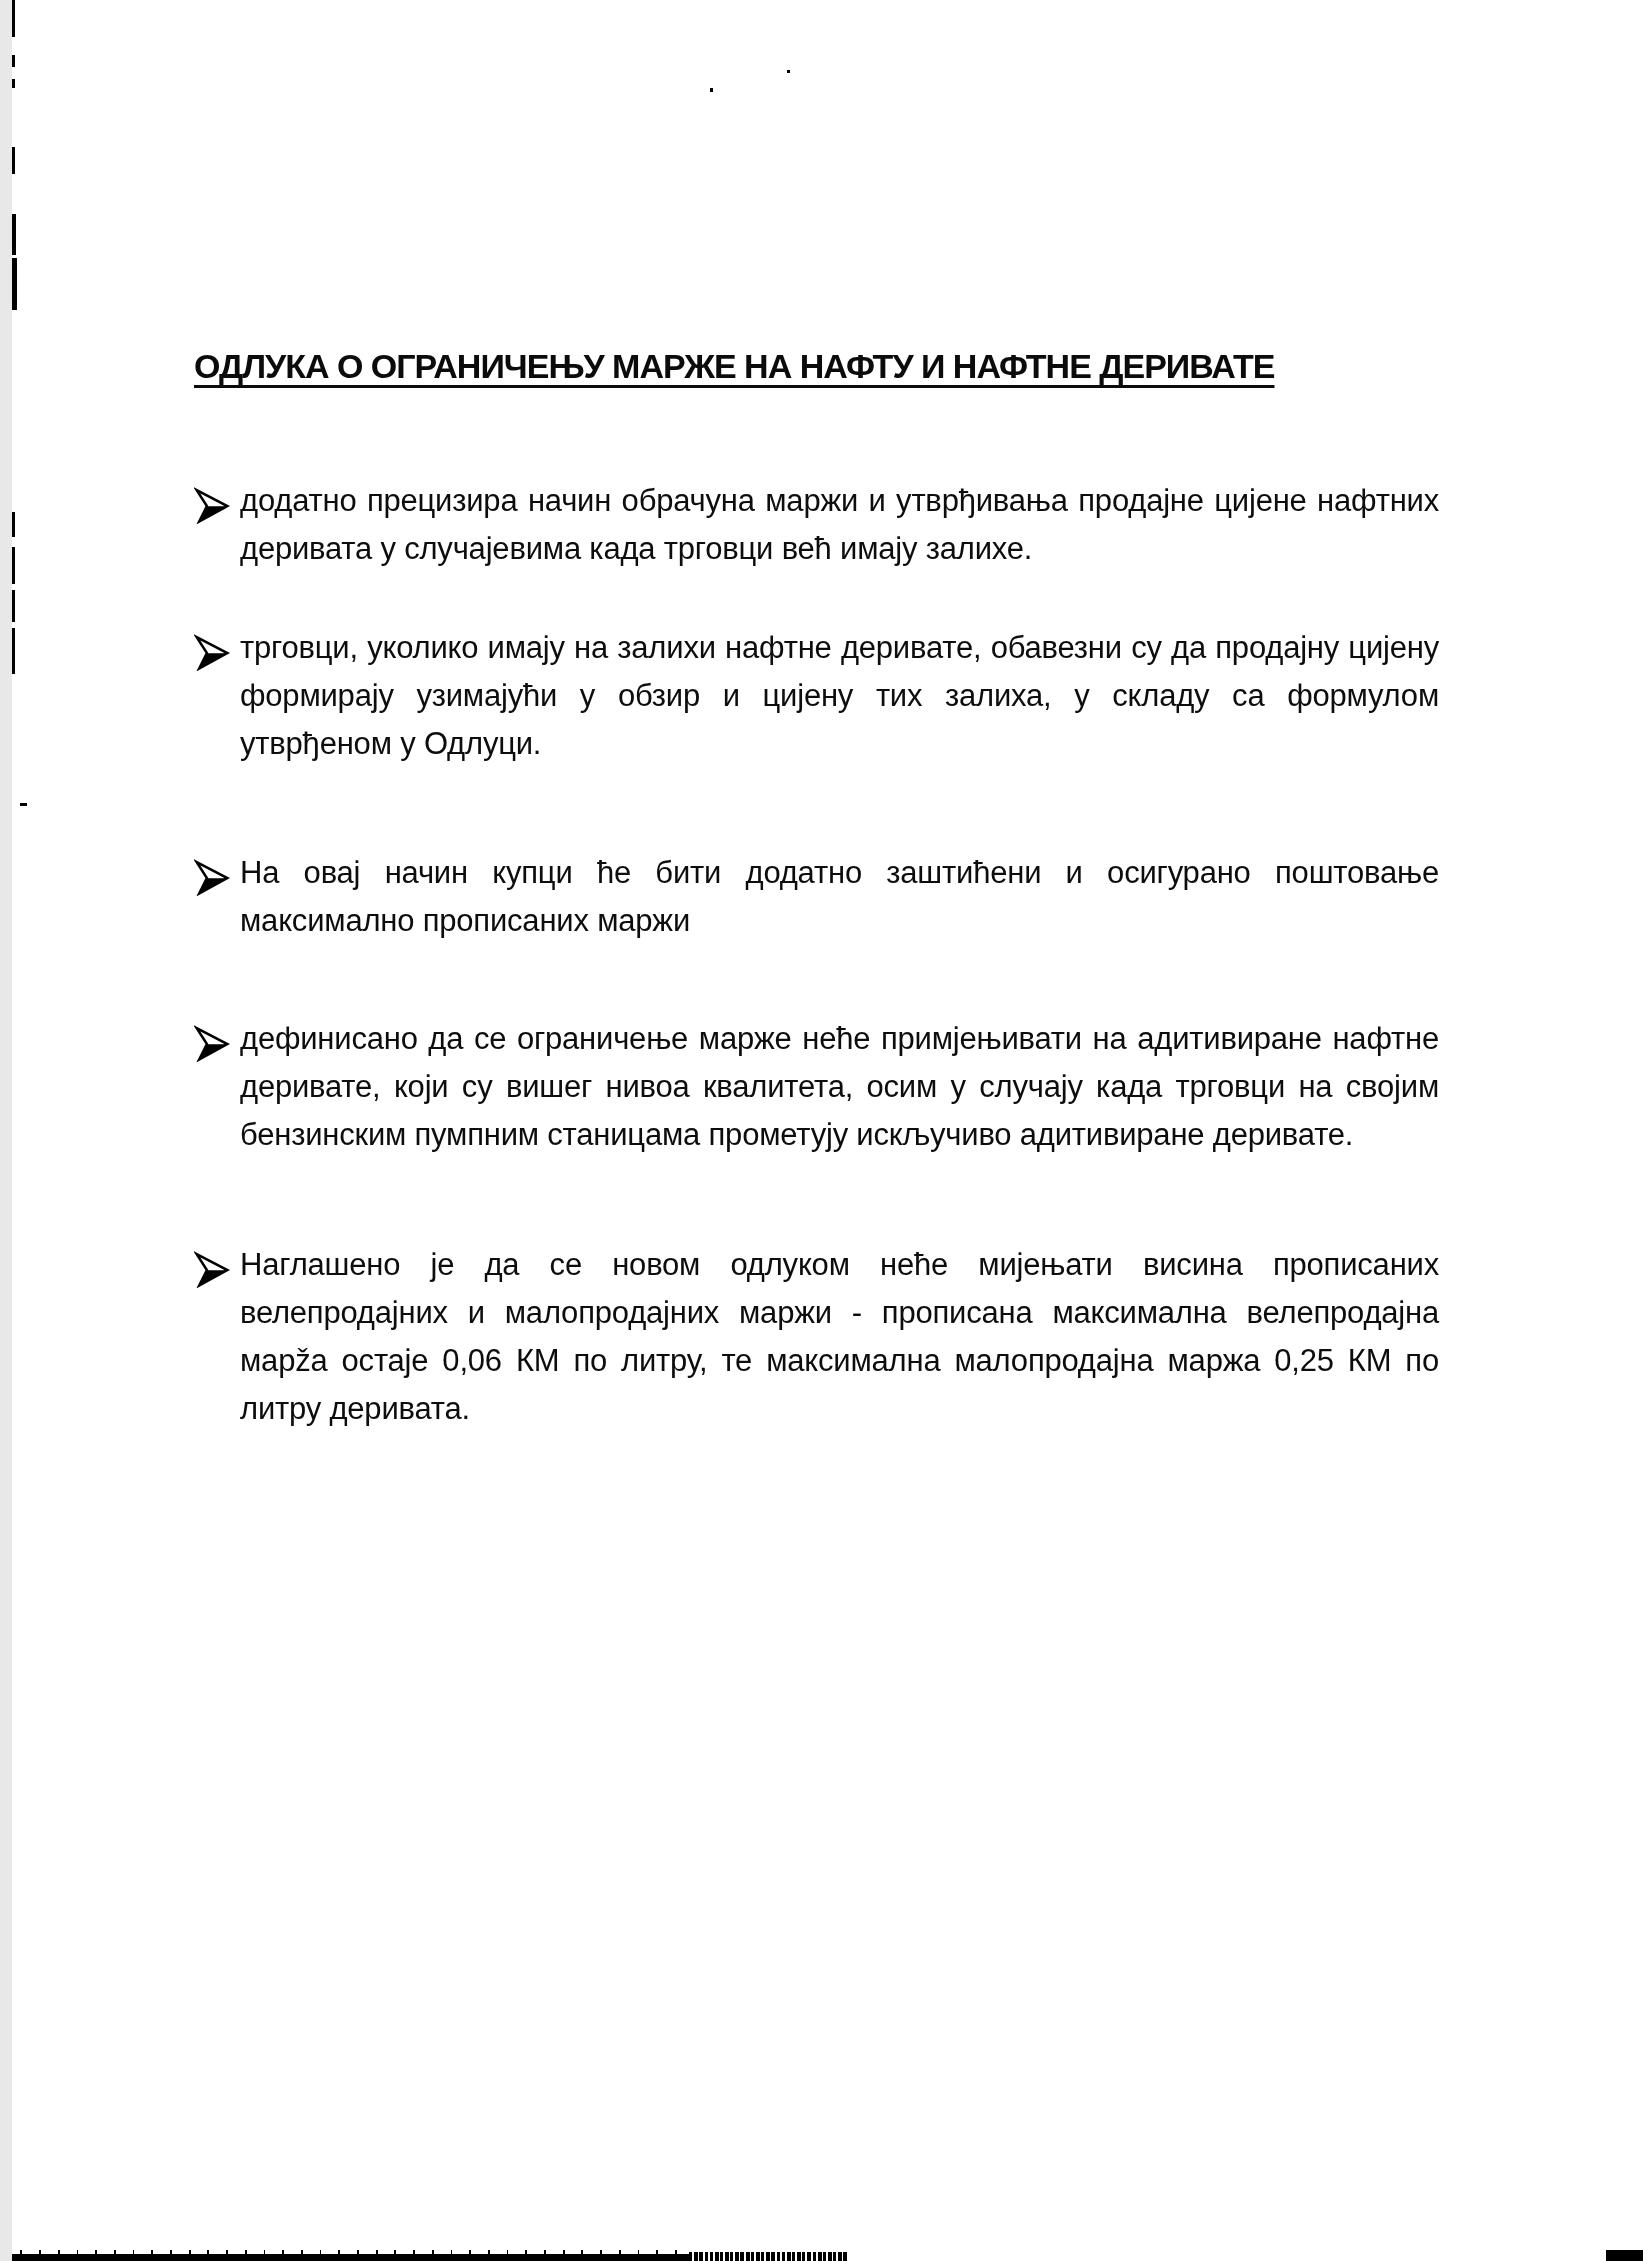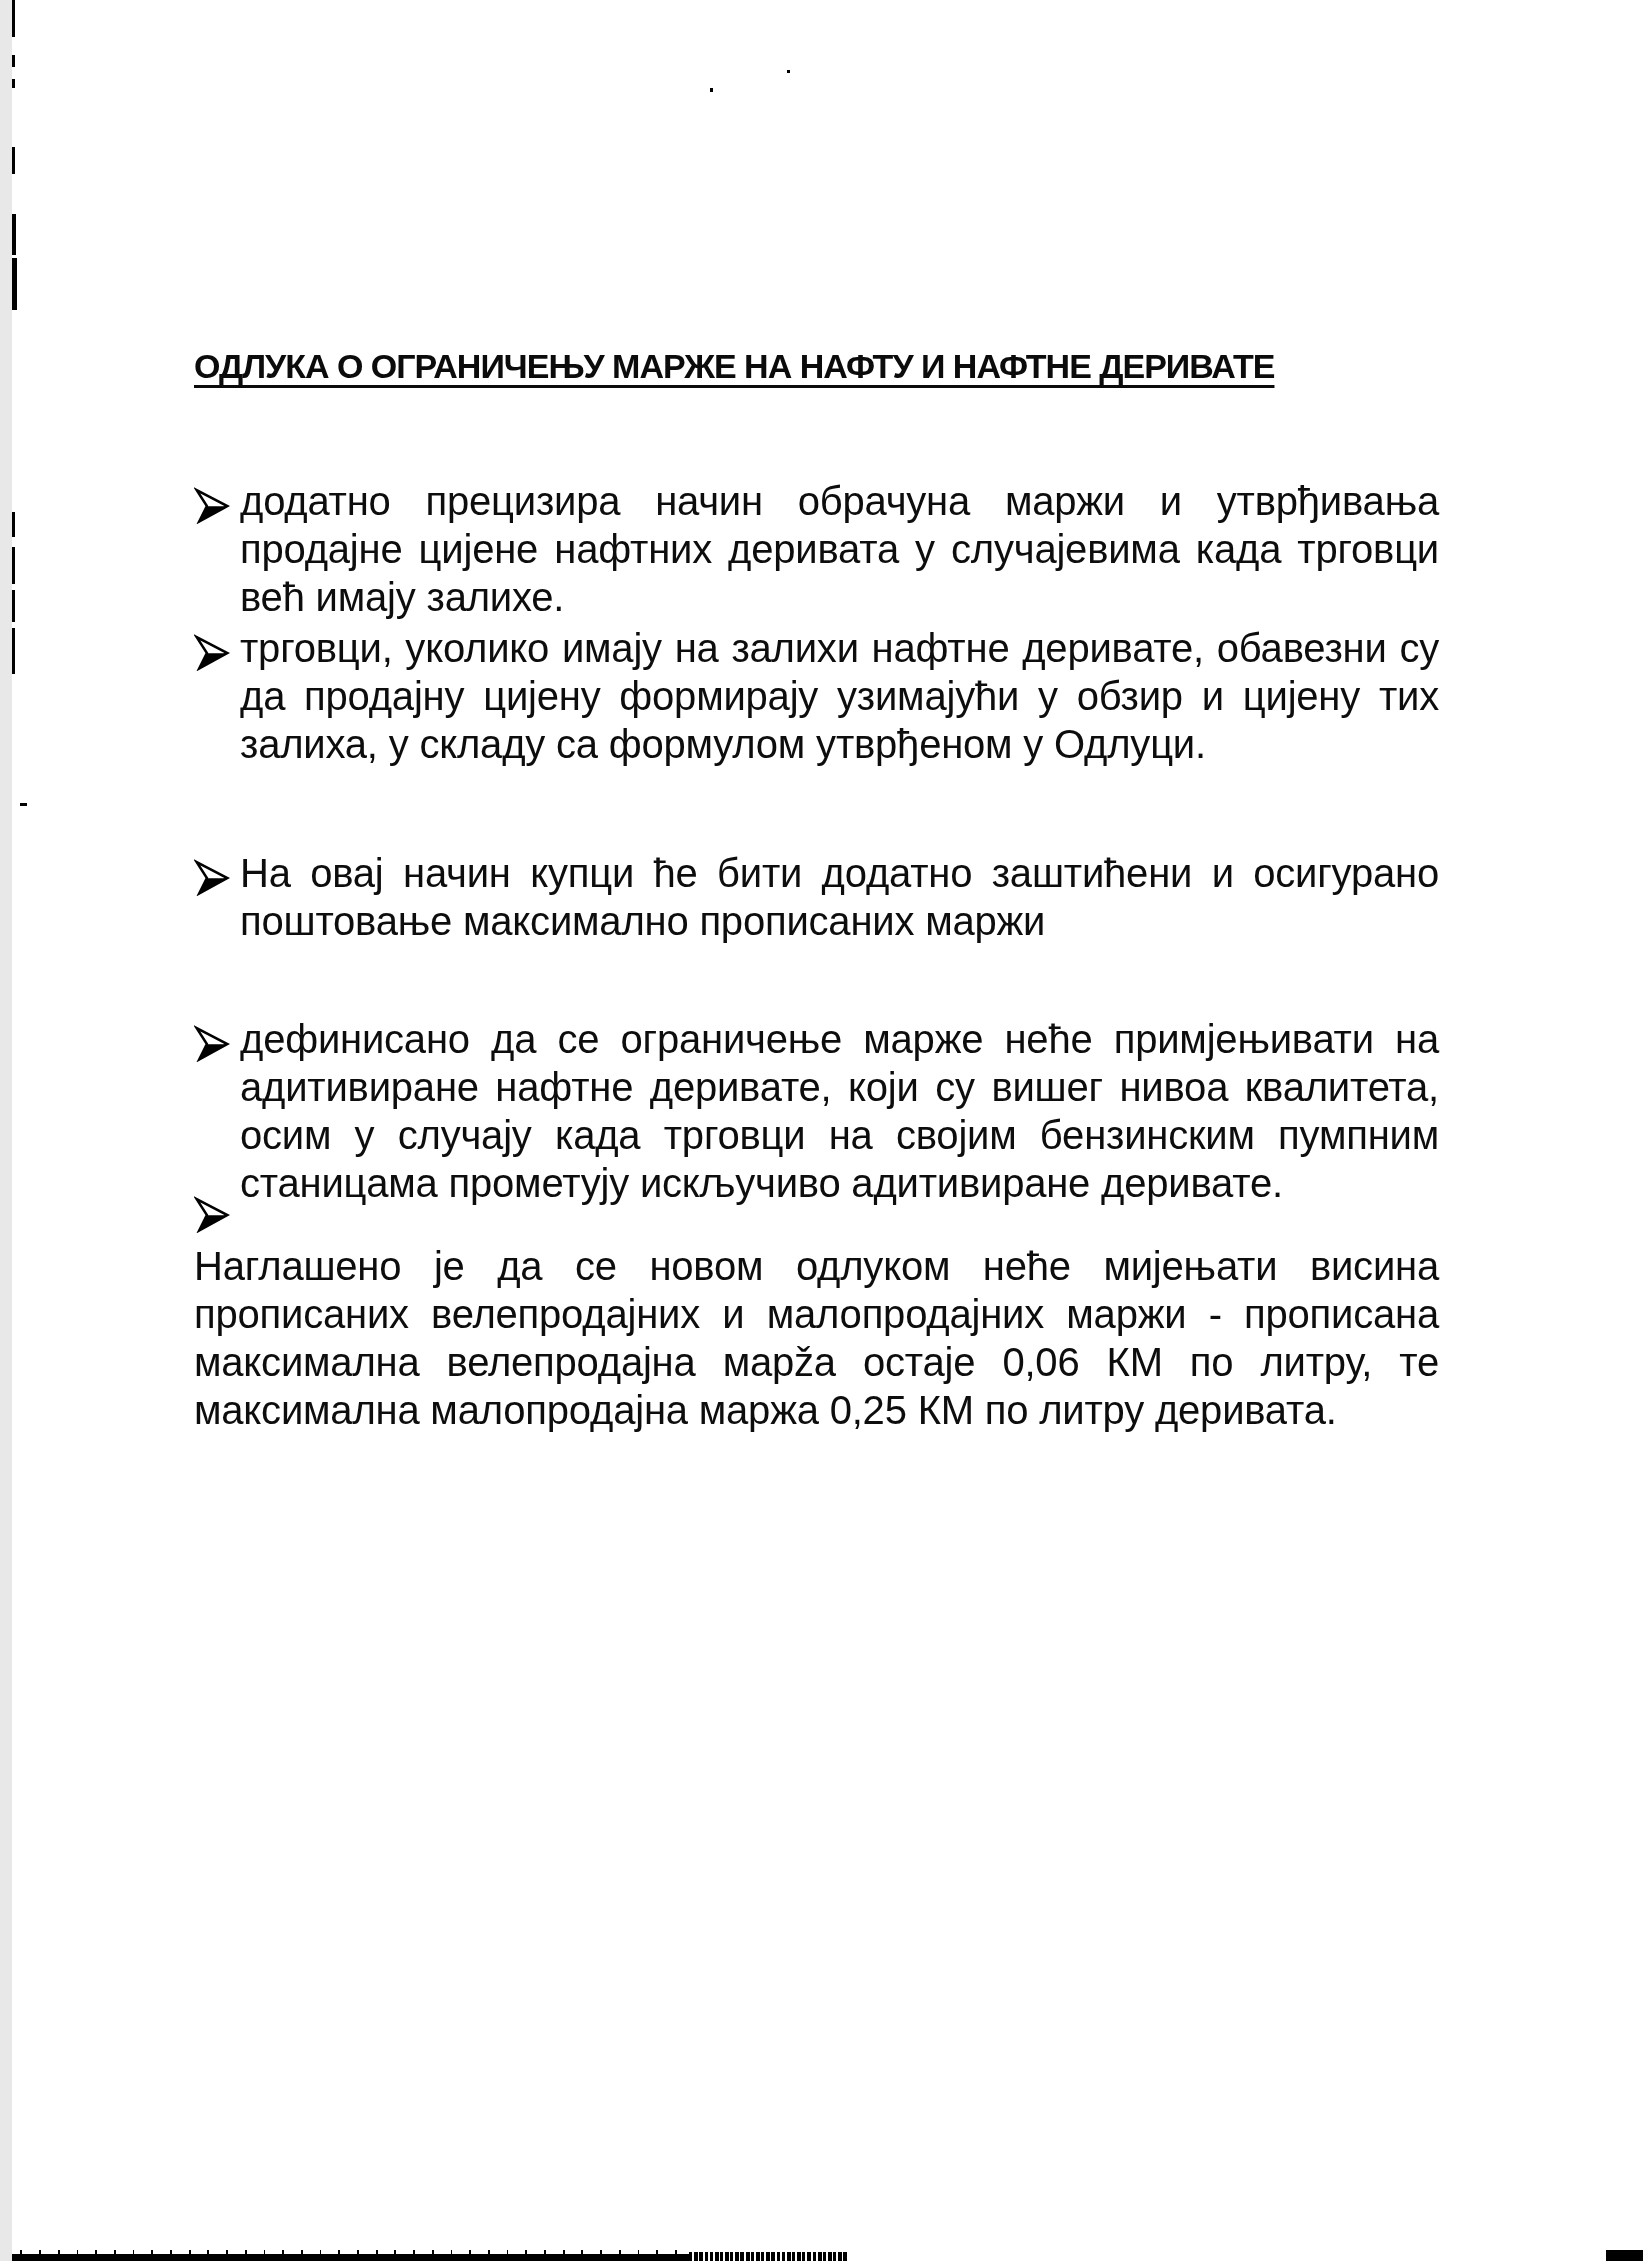--- a/index.html
+++ b/index.html
@@ -40,34 +40,34 @@
   }
   .bullet .marker {
     flex: 0 0 46px;
     padding-top: 10.3px;
   }
   .bullet .marker svg {
     display: block;
   }
   .bullet .btext {
     flex: 1 1 auto;
-    font-size: 40px;
+    font-size: 31px;
     line-height: 48px;
     letter-spacing: -0.2px;
     text-align: justify;
     text-align-last: left;
     color: #0d0d0d;
     -webkit-hyphens: none;
     hyphens: none;
   }
   .b1 { top: 477px; }
   .b2 { top: 624px; }
   .b3 { top: 849px; }
   .b4 { top: 1015px; }
-  .b5 { top: 1186px; flex-direction: column; }
+  .b5 { top: 1241px; }
 
   
   .artifact { position: absolute; background: #000; }
   .edge-a  { left: 0; top: 0;    width: 3.2px; height: 37px; }
   .edge-b  { left: 0; top: 55px; width: 2.6px; height: 11.6px; }
   .edge-c  { left: 0; top: 79px; width: 2.6px; height: 9px; }
   .edge-d  { left: 0; top: 147px; width: 3.2px; height: 27px; }
   .edge-e  { left: 0; top: 214px; width: 3.9px; height: 41px; }
   .edge-f  { left: 0; top: 258px; width: 4.5px; height: 52px; }
   .edge-g  { left: 0; top: 512px; width: 3.2px; height: 24.5px; }

